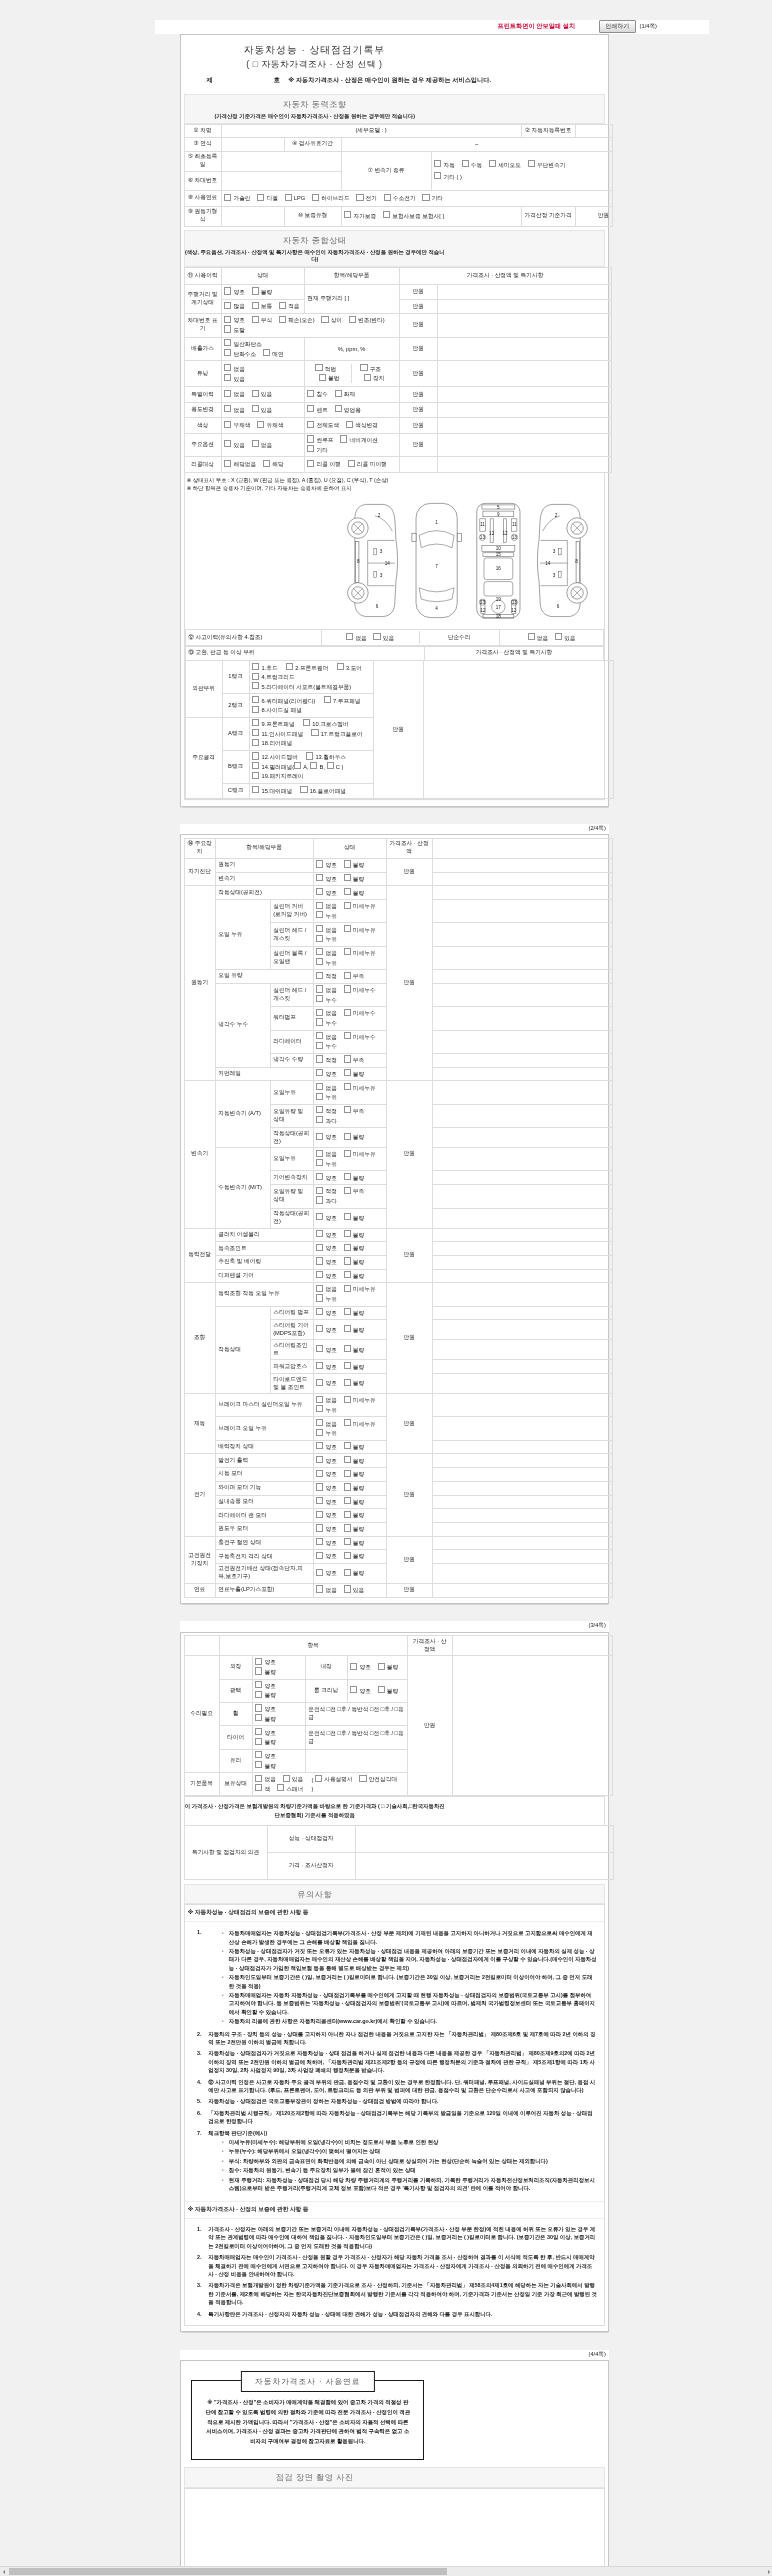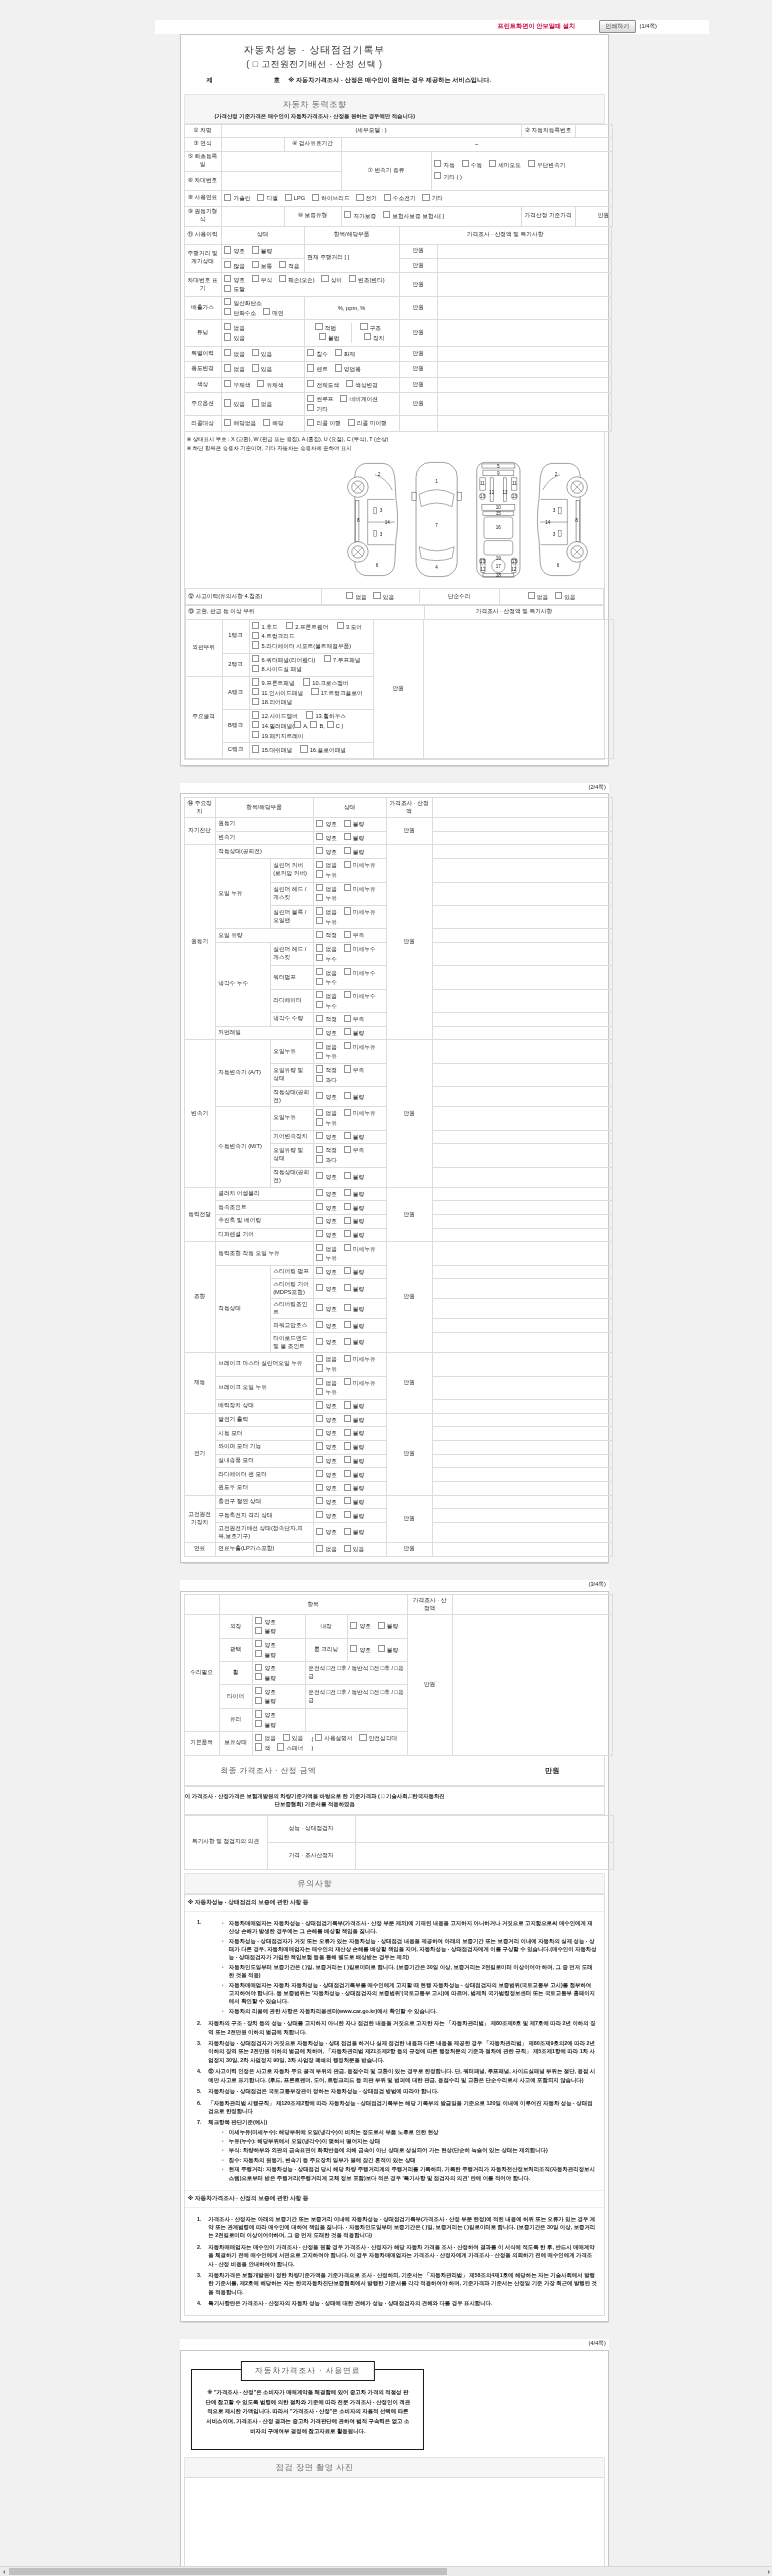--- a/index.html
+++ b/index.html
@@ -95,21 +95,21 @@
   <div class="topbar">
     <span class="install">프린트화면이 안보일때 설치</span>
     <button class="printbtn">인쇄하기</button>
     <span class="pageno">(1/4쪽)</span>
   </div>
 
   <div class="sheet">
     <div class="doc-head">
       <div class="bi">
         <div class="doc-title">자동차성능 · 상태점검기록부</div>
-        <div class="doc-select">( □ 고전원전기배선 · 산정 선택 )</div>
+        <div class="doc-select">( □ 자동차가격조사 · 산정 선택 )</div>
       </div>
       <div class="doc-no">
         <span class="je">제</span>
         <span class="ho">호</span>
         <span>※ 자동차가격조사 · 산정은 매수인이 원하는 경우 제공하는 서비스입니다.</span>
       </div>
     </div>
 
     <div class="band">
       <div class="bi">
@@ -163,20 +163,26 @@
         <th>⑨ 원동기형식</th>
         <td></td>
         <th>⑩ 보증유형</th>
         <td colspan="3"><span id="basic-warranty-opts"><span class="opt"><span class="cb"></span><span class="ol">자가보증</span></span><span class="opt"><span class="cb"></span><span class="ol">보험사보증</span></span></span> <span>보험사[            ]</span></td>
         <th>가격산정 기준가격</th>
         <td class="rgt">만원</td>
       </tr>
     </tbody>
       </table>
 
+    <div class="band">
+      <div class="bi">
+        <div class="t1">자동차 종합상태</div>
+        <div class="t2">(색상, 주요옵션, 가격조사 · 산정액 및 특기사항은 매수인이 자동차가격조사 · 산정을 원하는 경우에만 적습니다)</div>
+      </div>
+    </div>
 
     <table class="t">
       <colgroup>
           <col style="width:37px">
           <col style="width:83px">
           <col style="width:95px">
           <col style="width:38px">
           <col style="width:174px">
         </colgroup>
       <tbody>
@@ -727,24 +733,20 @@
             <td><span class="opt"><span class="cb"></span><span class="ol">양호</span></span><span class="opt"><span class="cb"></span><span class="ol">불량</span></span></td>
             <td colspan="2"></td>
           </tr>
           <tr style="height: 14px;">
             <th>기본품목</th>
             <th>보유상태</th>
             <td colspan="3"><span class="opt"><span class="cb"></span><span class="ol">없음</span></span><span class="opt"><span class="cb"></span><span class="ol">있음</span></span><span class="ol"> ( </span><span class="opt"><span class="cb"></span><span class="ol">사용설명서</span></span><span class="opt"><span class="cb"></span><span class="ol">안전삼각대</span></span><span class="opt"><span class="cb"></span><span class="ol">잭</span></span><span class="opt"><span class="cb"></span><span class="ol">스패너</span></span><span class="ol"> )</span></td>
           </tr>
         </tbody>
     </table>
-    <div class="finalrow">
-      <span class="lab">최종 가격조사 · 산정 금액</span>
-      <span class="unit">만원</span>
-    </div>
     <div class="basisrow">
       <div class="bi">이 가격조사 · 산정가격은 보험개발원의 차량기준가액을 바탕으로 한 기준가격과 ( □ 기술사회,□한국자동차진단보증협회) 기준서를 적용하였음</div>
     </div>
     <table class="t">
       <colgroup>
           <col style="width:83px">
           <col style="width:88px">
           <col style="width:258px">
         </colgroup>
       <tbody>

